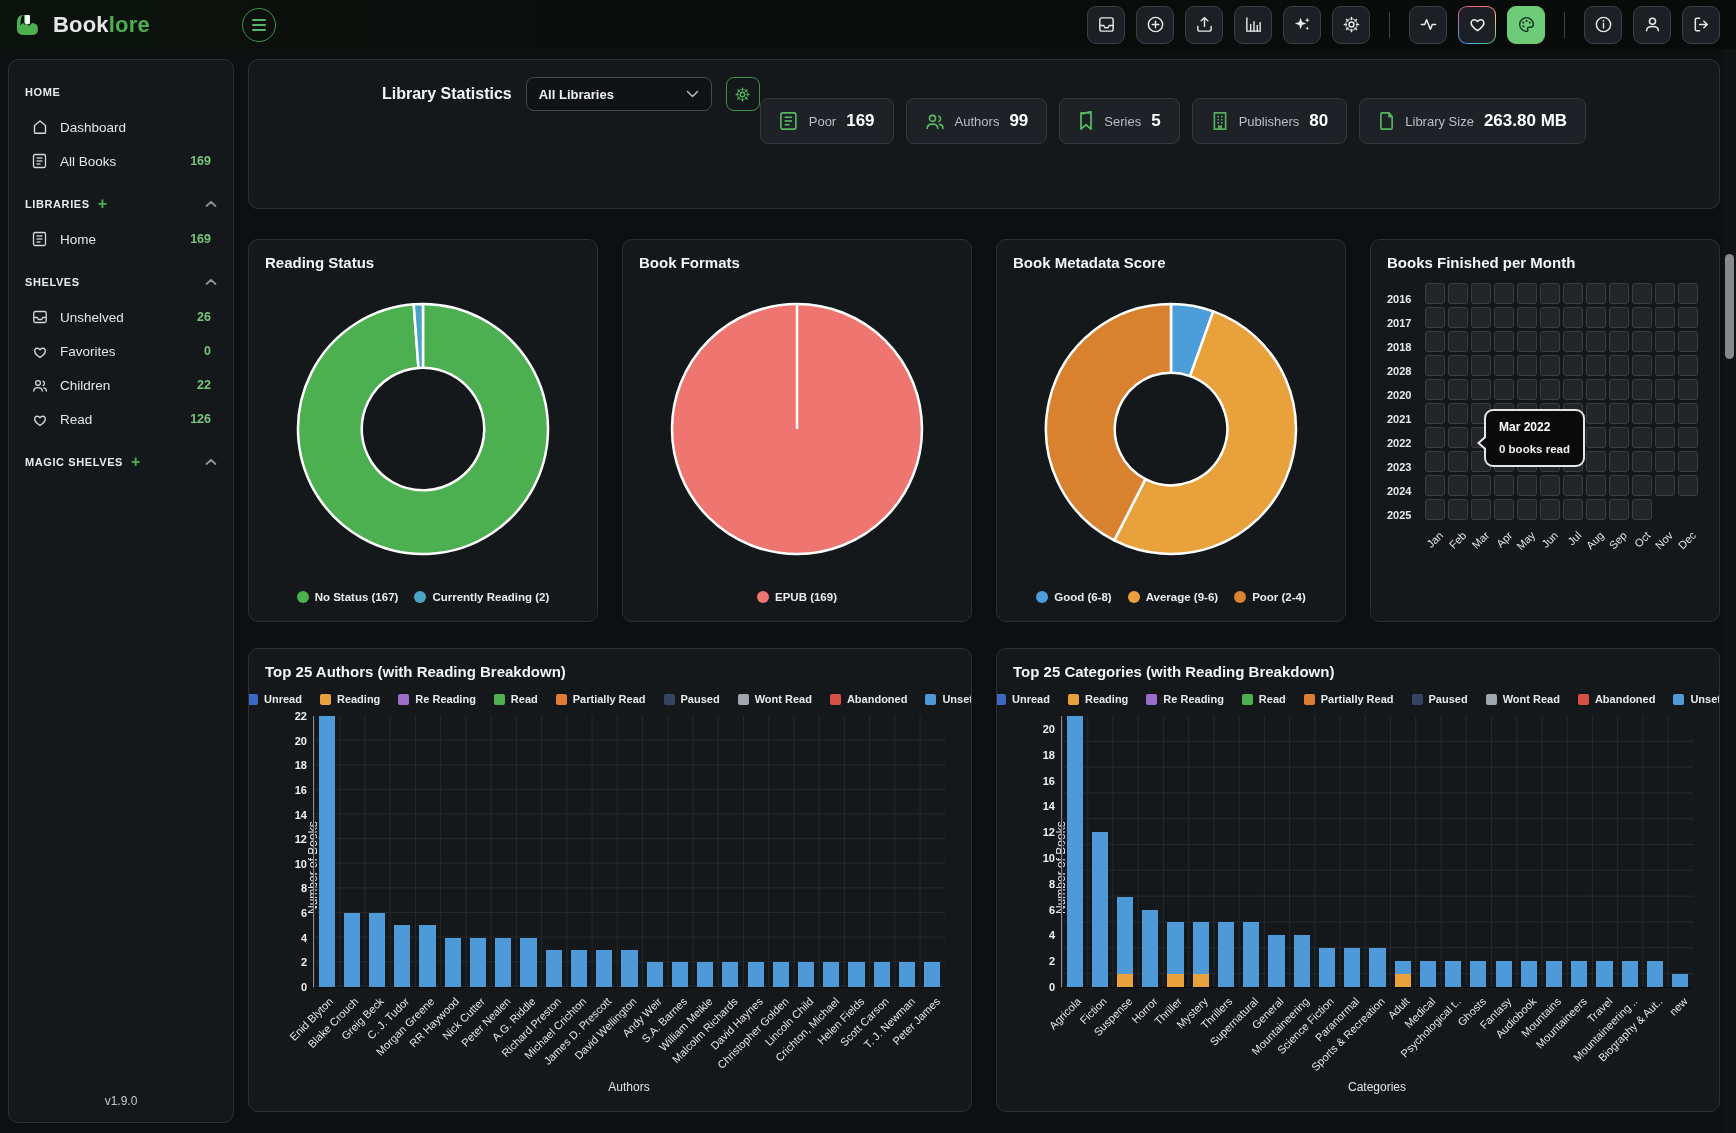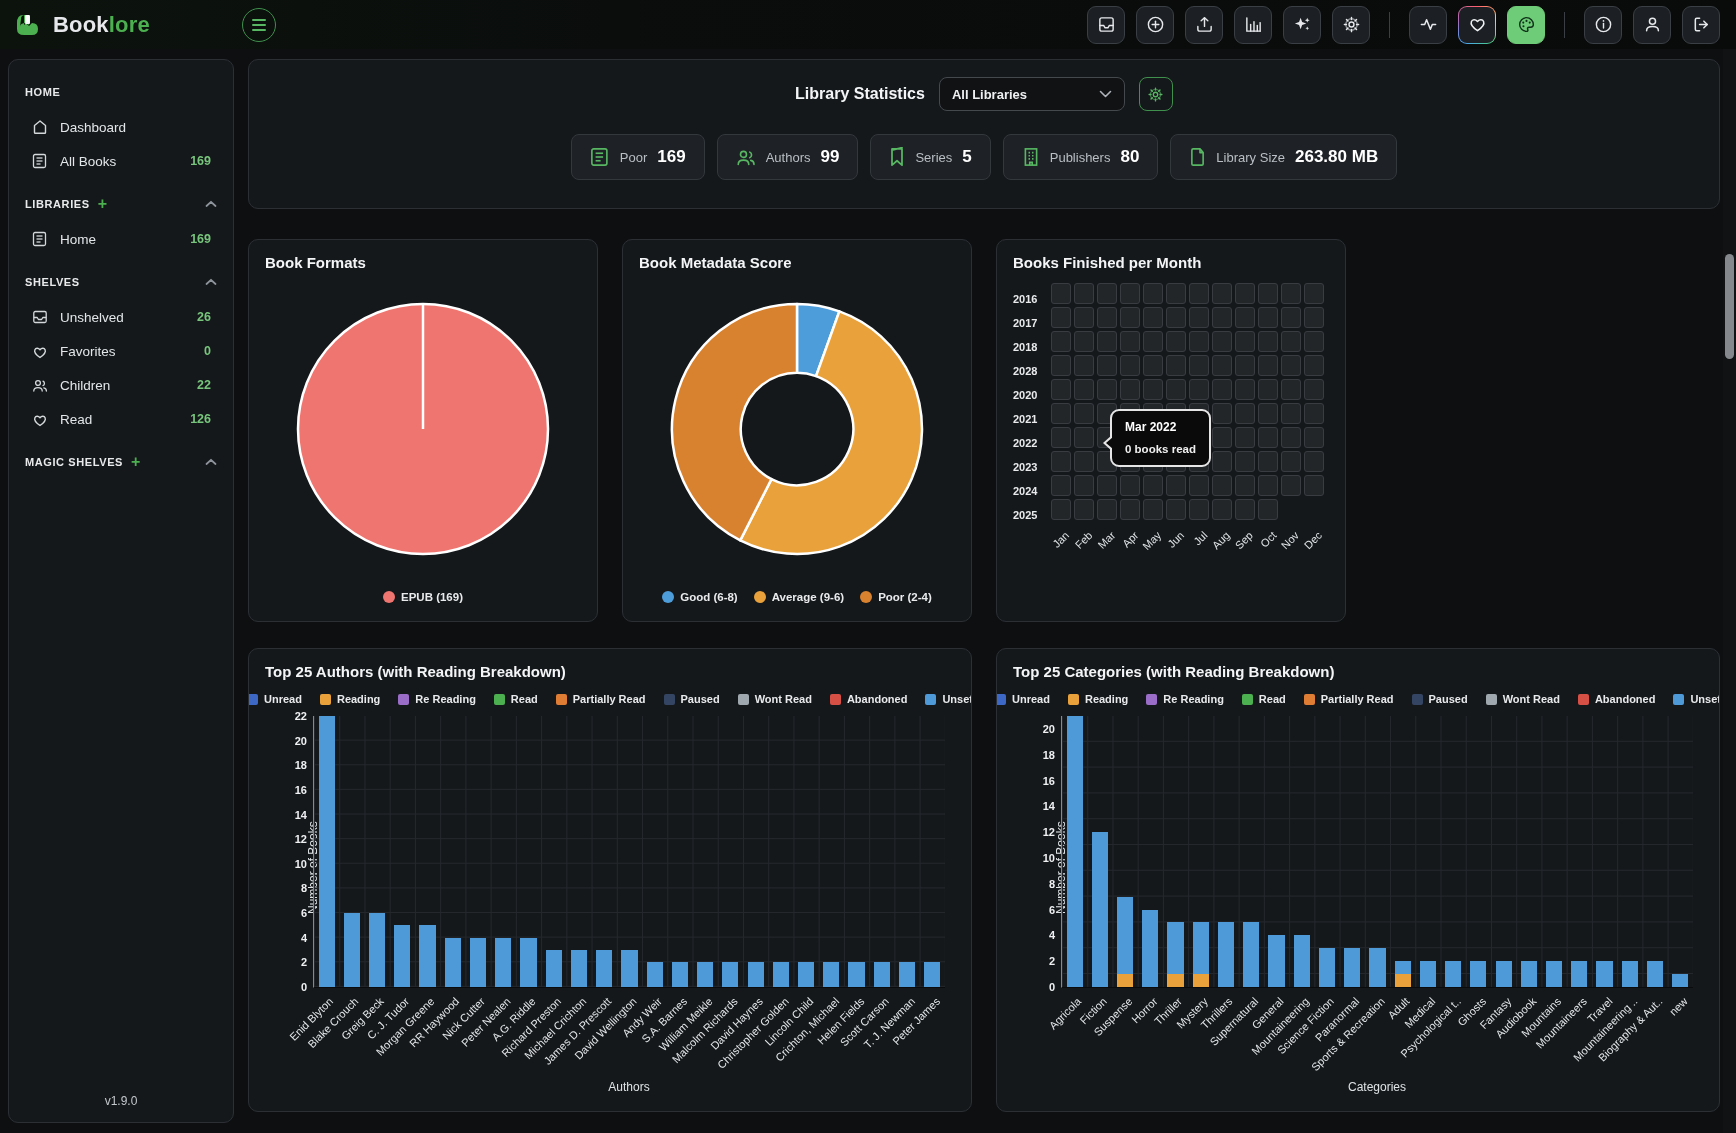--- a/index.html
+++ b/index.html
@@ -63,21 +63,21 @@
   }
   .sb-ic { display:flex; width:17px; justify-content:center; color:#d4d8db; flex:none; }
   .sb-lbl { font-size:13.5px; color:#e3e6e9; }
   .sb-count { margin-left:auto; font-size:12.5px; font-weight:bold; color:#77c57c; }
   .sb-version { margin-top:auto; text-align:center; font-size:12px; color:#c3c8cd; }
   
   .main { flex:1; padding:10px 16px 10px 14px; display:flex; flex-direction:column; }
   .panel {
     background:#15181b; border:1px solid #2c3035; border-radius:10px;
   }
-  .stats-panel { height:150px; padding:16px 20px 18px; display:flex; flex-direction:column; flex:none; }
+  .stats-panel { height:150px; padding:16px 20px 18px; display:flex; flex-direction:row; flex:none;justify-content:center; }
   .stats-head { display:flex; align-items:center; justify-content:center; gap:14px; height:36px; }
   .stats-title { font-size:16px; font-weight:bold; color:#f3f5f7; }
   .lib-select {
     width:186px; height:34px; background:#101214; border:1px solid #44494e; border-radius:8px;
     display:flex; align-items:center; padding:0 12px; cursor:pointer;
   }
   .lib-select-value { font-size:13px; color:#eef0f2; font-weight:bold; }
   .lib-select .chev { margin-left:auto; color:#aeb4ba; display:flex; }
   .stats-gear {
     width:34px; height:34px; border:1px solid #3f8f4d; border-radius:8px; background:#15181b;
@@ -465,20 +465,39 @@
               </svg>
           </span>
           <span class="chip-label">Library Size</span>
           <span class="chip-value">263.80 MB</span>
         </div>
       </div>
     </section>
 
     <section class="charts-row">
       <div class="panel card">
+        <div class="card-title">Reading Status</div>
+        <div class="pie-area">
+            <svg width="272" height="272" viewBox="0 0 272 272">
+              <path d="M 136 11 A 125 125 0 1 1 126.71390982847043 11.345403095889708 L 131.4498158159505 74.91924751698596 A 61.25 61.25 0 1 0 136 74.75 Z" fill="#4caf50" stroke="#ffffff" stroke-width="2.5" stroke-linejoin="round"></path>
+              <path d="M 126.71390982847043 11.345403095889708 A 125 125 0 0 1 136.00000000000009 11 L 136.00000000000006 74.75 A 61.25 61.25 0 0 0 131.4498158159505 74.91924751698596 Z" fill="#4ba3c7" stroke="#ffffff" stroke-width="2.5" stroke-linejoin="round"></path>
+            </svg>
+          </div>
+        <div class="pie-legend">
+            <div class="pl-item">
+              <span class="pl-dot" style="background: rgb(76, 175, 80);"></span>
+              <span class="pl-text">No Status (167)</span>
+            </div>
+            <div class="pl-item">
+              <span class="pl-dot" style="background: rgb(75, 163, 199);"></span>
+              <span class="pl-text">Currently Reading (2)</span>
+            </div>
+          </div>
+      </div>
+      <div class="panel card">
         <div class="card-title">Book Formats</div>
         <div class="pie-area">
             <svg width="272" height="272" viewBox="0 0 272 272">
               <circle cx="136" cy="136" r="125" fill="#ef7570" stroke="#ffffff" stroke-width="2.5"></circle>
               <line x1="136" y1="136" x2="136" y2="11" stroke="#ffffff" stroke-width="2.5"></line>
             </svg>
           </div>
         <div class="pie-legend">
             <div class="pl-item">
               <span class="pl-dot" style="background: rgb(239, 117, 112);"></span>

